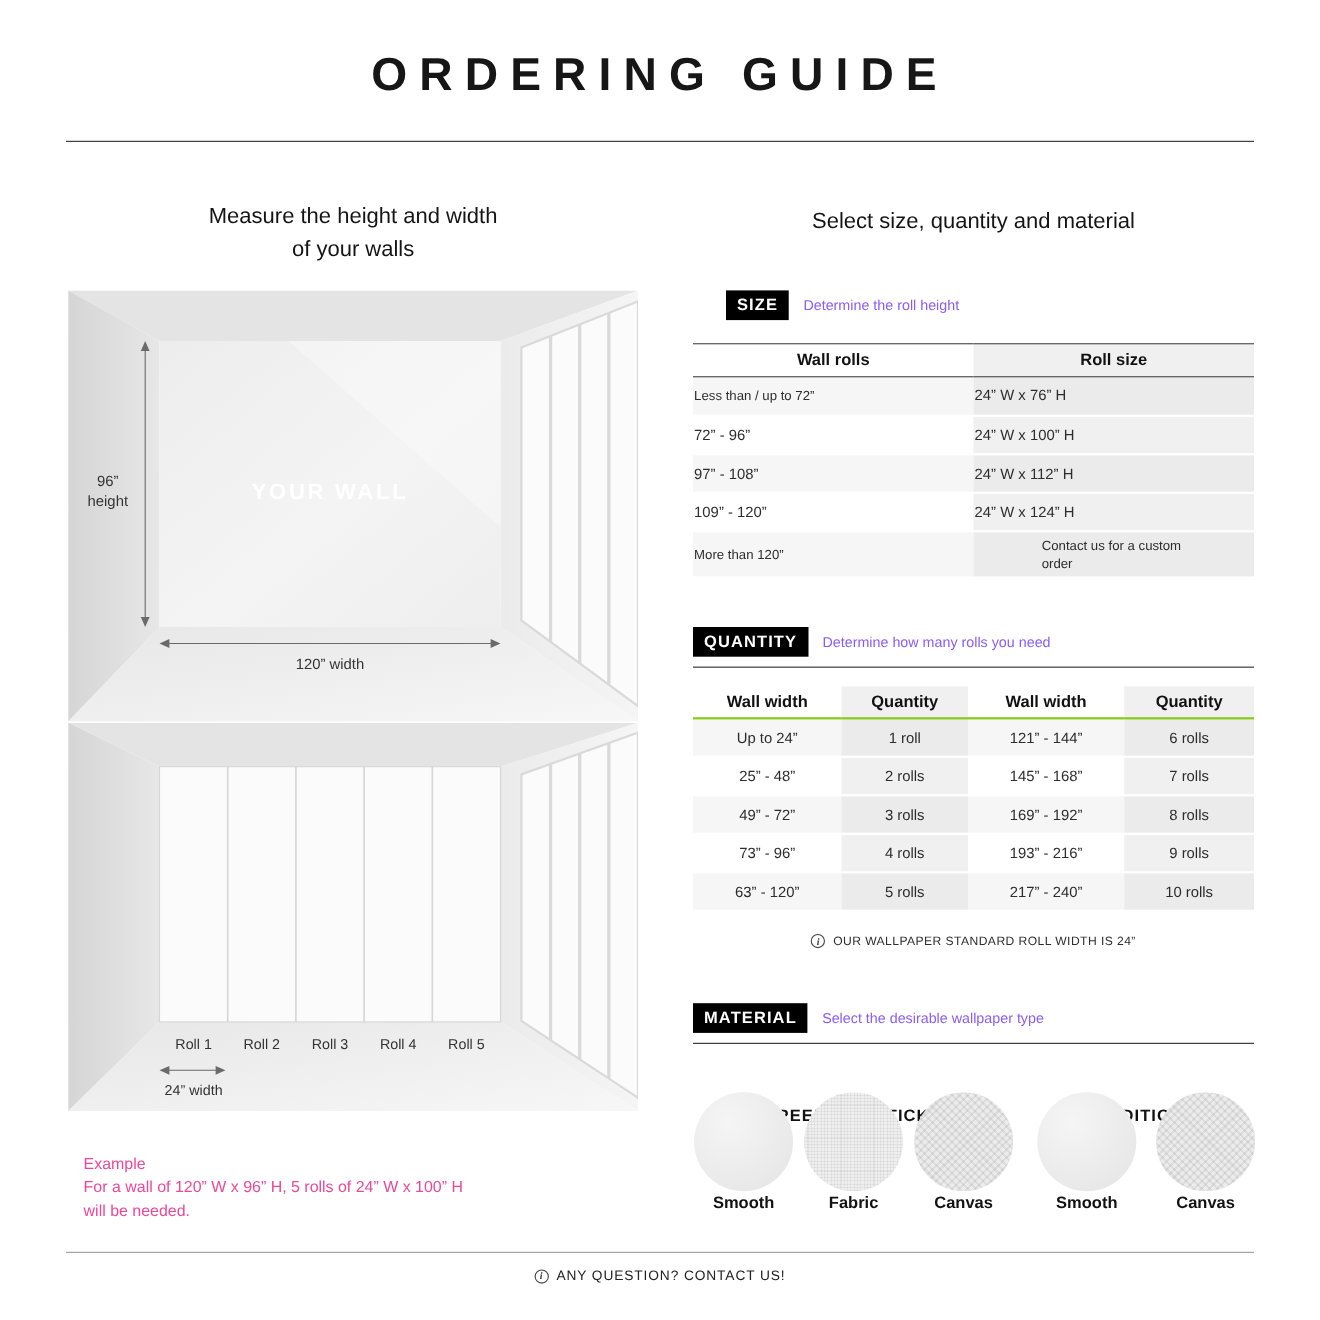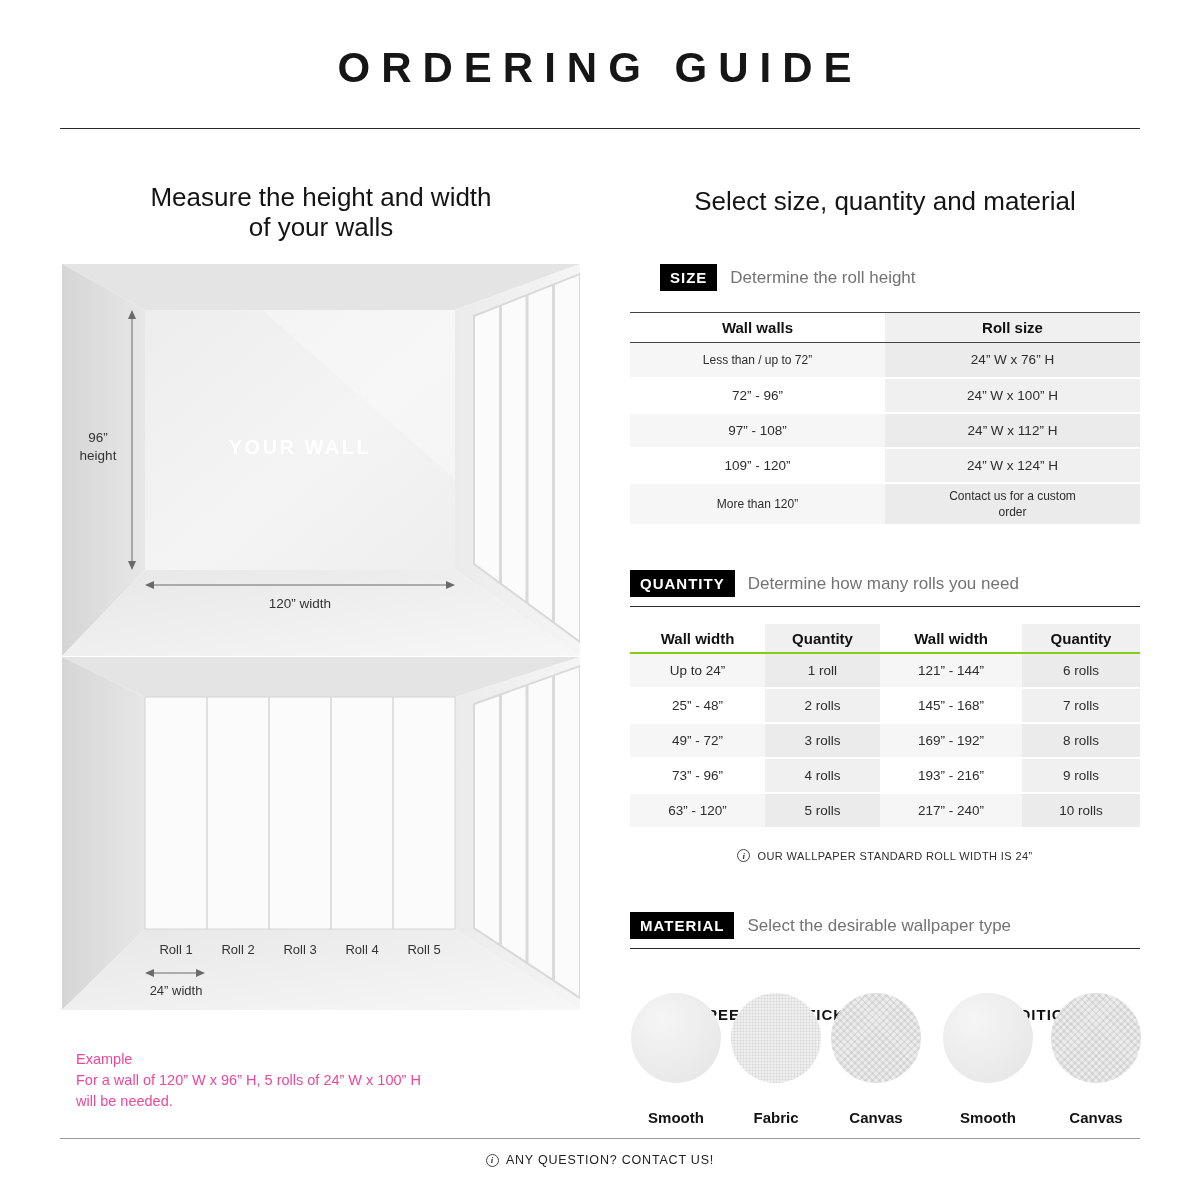--- a/index.html
+++ b/index.html
@@ -4,43 +4,43 @@
 <style>
   * { box-sizing: border-box; }
   html,body { margin:0; padding:0; background:#ffffff; }
   body { font-family:"Liberation Sans", sans-serif; color:#1c1c1c; }
   .canvas { position:relative; width:1200px; height:1200px; background:#fff; overflow:hidden; margin:0 auto; }
 
   .title { position:absolute; top:44px; left:0; width:100%; text-align:center;
            font-size:42px; letter-spacing:11px; font-weight:600; color:#161616; }
   .top-rule { position:absolute; left:60px; right:60px; top:128px; border-top:1px solid #2a2a2a; }
 
-  .col-heading { font-size:26px; color:#141414; text-align:center; line-height:30px; font-weight:400; }
+  .col-heading { font-size:20px; color:#141414; text-align:center; line-height:30px; font-weight:400; }
   .left-heading { position:absolute; left:62px; top:182px; width:518px; }
   .right-heading { position:absolute; left:630px; top:186px; width:510px; }
 
   .room1 { position:absolute; left:62px; top:264px; width:518px; height:392px; }
   .room2 { position:absolute; left:62px; top:657px; width:518px; height:353px; }
   svg text { font-family:"Liberation Sans", sans-serif; }
 
   .example { position:absolute; left:76px; top:1049px; font-size:14.5px; line-height:21px; color:#ec4899; }
 
   .sec-head { position:absolute; left:630px; width:510px; display:flex; align-items:center; gap:13px; }
   .sec-head.underlined { border-bottom:1px solid #2a2a2a; padding-bottom:9px; }
   .badge { background:#000; color:#fff; font-weight:700; font-size:15px; letter-spacing:1px; padding:5px 10px; flex:none; }
-  .section-sub { font-size:17px; color:#737373; }
+  .section-sub { font-size:13px; color:#8b5cf6; }
   .size-head { top:264px;padding-left:30px; }
   .qty-head { top:570px; }
   .mat-head { top:912px; }
 
   table { border-collapse:collapse; }
   .size-table { position:absolute; left:630px; top:312px; width:510px; }
   .size-table th { font-size:15px; font-weight:700; height:30px; color:#111;
                    border-top:1px solid #444; border-bottom:1px solid #444; }
-  .size-table td { text-align:center; font-size:13.5px; height:35px; color:#2d2d2d; border-bottom:2px solid #fff; }
+  .size-table td { text-align:left; font-size:13.5px; height:35px; color:#2d2d2d; border-bottom:2px solid #fff; }
   .size-table tbody tr:nth-child(odd) td { background:#f6f6f6; }
   td.shade, th.shade { background:#f0f0f0; }
   .size-table tbody tr:nth-child(odd) td.shade,
   .qty-table tbody tr:nth-child(odd) td.shade { background:#ebebeb; }
   td.sm { font-size:12px; }
   td.contact { padding:4px 62px; line-height:1.35; }
 
   .qty-table { position:absolute; left:630px; top:624px; width:510px; }
   .qty-table th { font-size:15px; font-weight:700; height:29px; color:#111; border-bottom:2px solid #84cc16; }
   .qty-table td { text-align:center; font-size:13.5px; height:35px; color:#2d2d2d; border-bottom:2px solid #fff; }
@@ -61,21 +61,21 @@
   .swatch-row.r2 { left:942px; width:200px; }
   .swatch-item { width:92px; text-align:center; }
   .swatch-circle { width:90px; height:90px; border-radius:50%; margin:0 auto; }
   .swatch-circle.smooth { background: radial-gradient(circle at 35% 30%, #f5f5f5, #e9e9e9 70%, #e3e3e3); }
   .swatch-circle.fabric { background-color:#efefef;
       background-image: repeating-linear-gradient(0deg, rgba(0,0,0,0.05) 0 1px, transparent 1px 3px),
                         repeating-linear-gradient(90deg, rgba(0,0,0,0.05) 0 1px, transparent 1px 3px); }
   .swatch-circle.canvastex { background-color:#ececec;
       background-image: repeating-linear-gradient(45deg, rgba(0,0,0,0.06) 0 2px, transparent 2px 5px),
                         repeating-linear-gradient(-45deg, rgba(0,0,0,0.06) 0 2px, transparent 2px 5px); }
-  .swatch-label { margin-top:26px; font-size:15px; font-weight:700; color:#121212; }
+  .swatch-label { margin-top:2px; font-size:15px; font-weight:700; color:#121212; }
 
   .footer-rule { position:absolute; left:60px; right:60px; top:1138px; border-top:1px solid #9a9a9a; }
   .footer { position:absolute; left:0; top:1153px; width:100%; display:flex; justify-content:center;
             align-items:center; gap:7px; font-size:12.5px; letter-spacing:0.8px; color:#222; }
 </style>
 </head>
 <body>
 
 <div class="canvas">
 
@@ -192,21 +192,21 @@
     <span class="badge">SIZE</span>
     <span class="section-sub">Determine the roll height</span>
   </div>
   <table class="size-table">
     <colgroup>
         <col style="width:50%">
         <col style="width:50%">
       </colgroup>
     <thead>
       <tr>
-        <th>Wall walls</th>
+        <th>Wall rolls</th>
         <th class="shade">Roll size</th>
       </tr>
     </thead>
     <tbody>
       <tr>
         <td class="sm">Less than / up to 72”</td>
         <td class="shade">24” W x 76” H</td>
       </tr>
       <tr>
         <td>72” - 96”</td>

